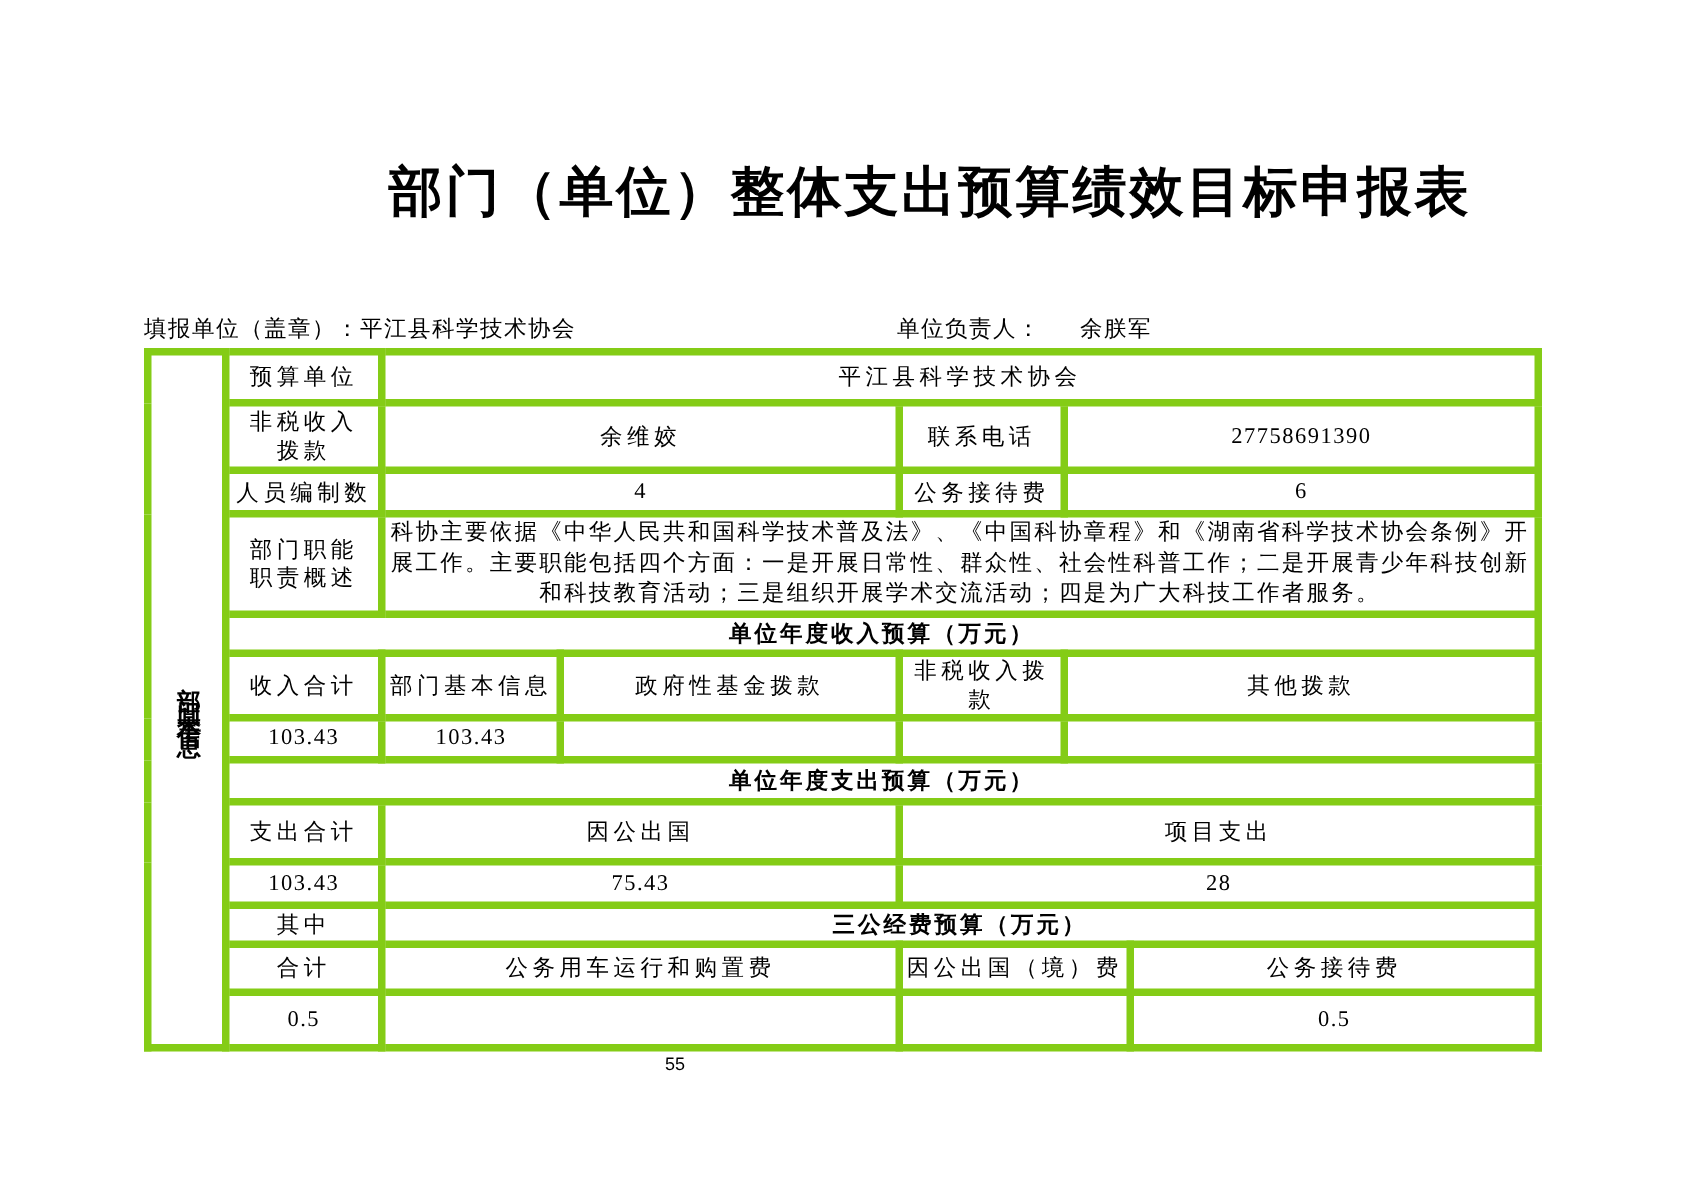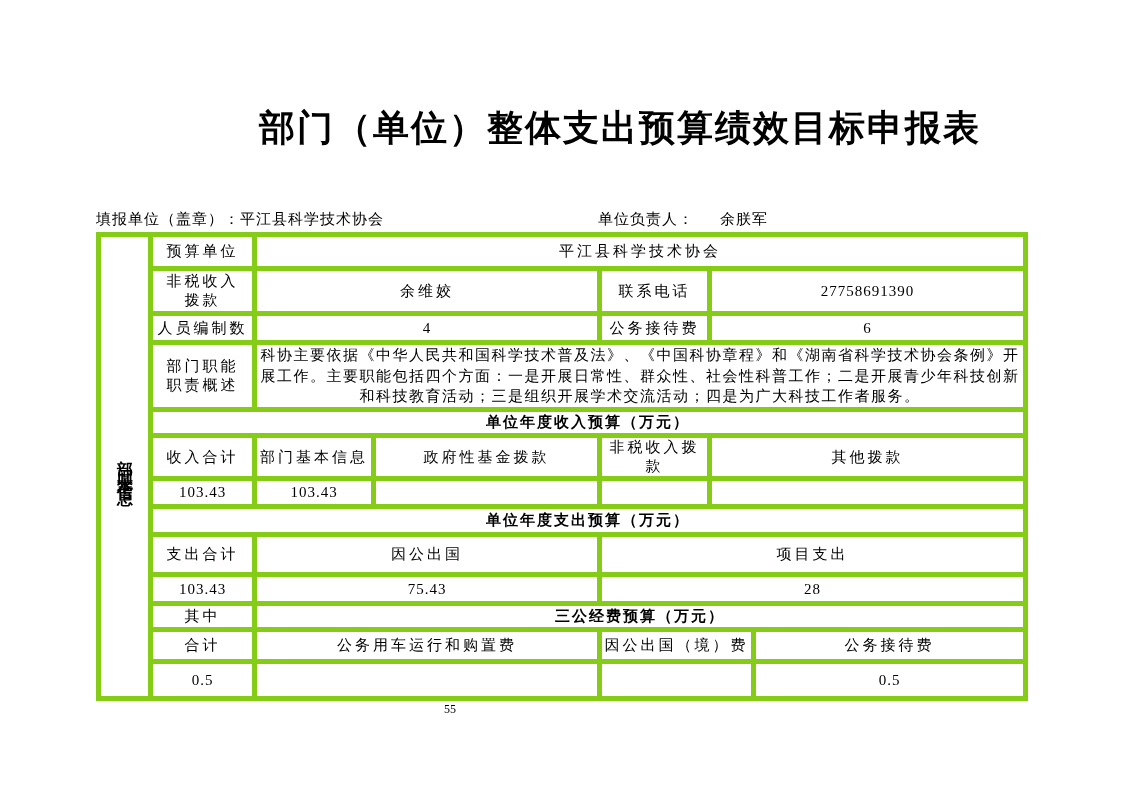--- a/index.html
+++ b/index.html
@@ -31,21 +31,21 @@
   .alignr{text-align:right;padding-right:3px;}
   .sec-title{font-weight:bold;letter-spacing:2px;padding-left:90px;}
   .pl80{padding-left:80px;}
   .pl60{padding-left:60px;}
   .pl40{padding-left:40px;}
   .vcell{text-align:center;vertical-align:middle;}
   .vtext{writing-mode:vertical-rl;font-weight:bold;font-size:16px;letter-spacing:6px;
          display:inline-block;}
 
   .page-num{position:absolute;top:702px;left:0;width:900px;text-align:center;
-            font-family:Liberation Serif, serif;font-size:12px;}
+            font-family:Liberation Sans, sans-serif;font-size:12px;}
 </style>
 </head>
 <body>
 
 <div id="page">
 
   <div class="doc-title">部门（单位）整体支出预算绩效目标申报表</div>
 
 
   <div class="head-line">

